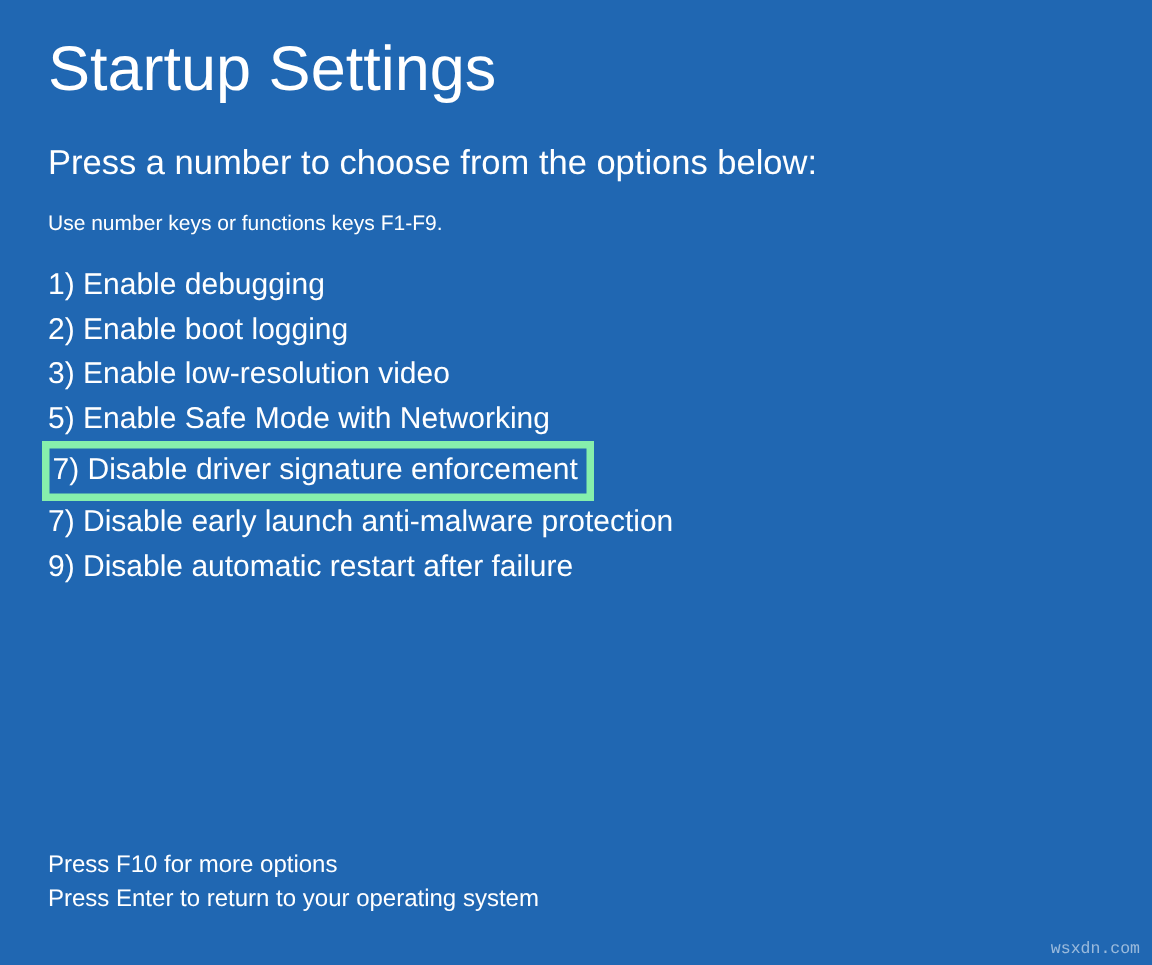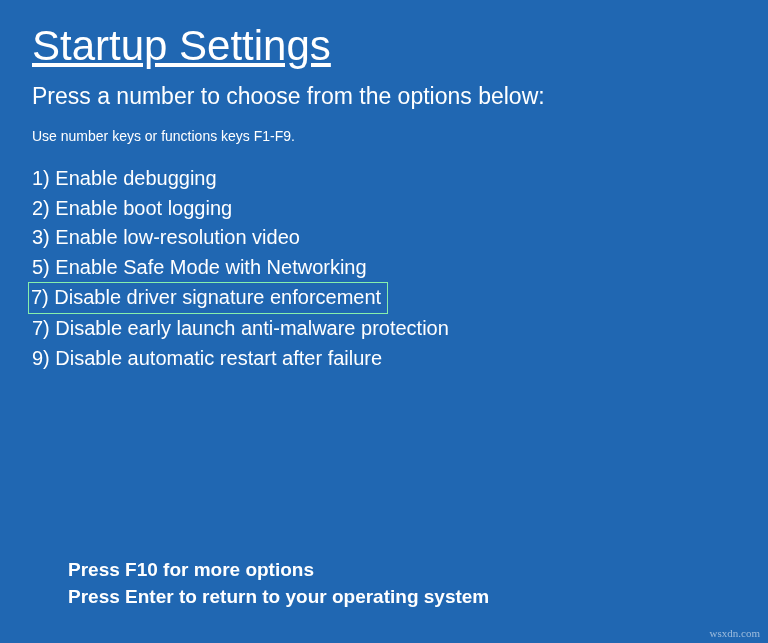--- a/index.html
+++ b/index.html
@@ -14,23 +14,22 @@
       width: 768px;
       height: 643px;
       overflow: hidden;
       padding: 20px 32px;
       position: relative;
     }
     .title {
       font-size: 42px;
       font-weight: 300;
       letter-spacing: 0px;
-      margin-bottom: 13px;
+      margin-bottom: 25px;
       margin-top: 2px;
-      text-decoration: underline;
     }
     .subtitle {
       font-size: 23px;
       font-weight: 400;
       margin-bottom: 18px;
     }
     .hint {
       font-size: 14px;
       font-weight: 400;
       margin-bottom: 20px;
@@ -39,42 +38,41 @@
       list-style: none;
     }
     .options li {
       font-size: 20px;
       font-weight: 400;
       line-height: 1.48;
       position: relative;
     }
     .highlighted {
       display: inline-block;
-      border: 1px solid #86efac;
+      border: 5px solid #86efac;
       padding: 0px 6px 0px 2px;
       margin-left: -4px;
     }
     .footer {
       position: absolute;
       bottom: 32px;
       left: 32px;
     }
     .footer div {
-      font-size: 19px;
-      font-weight: 700;
+      font-size: 16px;
+      font-weight: 400;
       line-height: 1.45;
-      margin-left: 36px;
     }
     .watermark {
       position: absolute;
       bottom: 4px;
       right: 8px;
       font-size: 11px;
       color: rgba(255,255,255,0.55);
-      font-family: Liberation Serif, serif;
+      font-family: Liberation Mono, monospace;
     }
   </style>
 </head>
 <body>
 
 <h1 class="title">Startup Settings</h1>
 <div class="subtitle">Press a number to choose from the options below:</div>
 <div class="hint">Use number keys or functions keys F1-F9.</div>
 
 <ul class="options">

